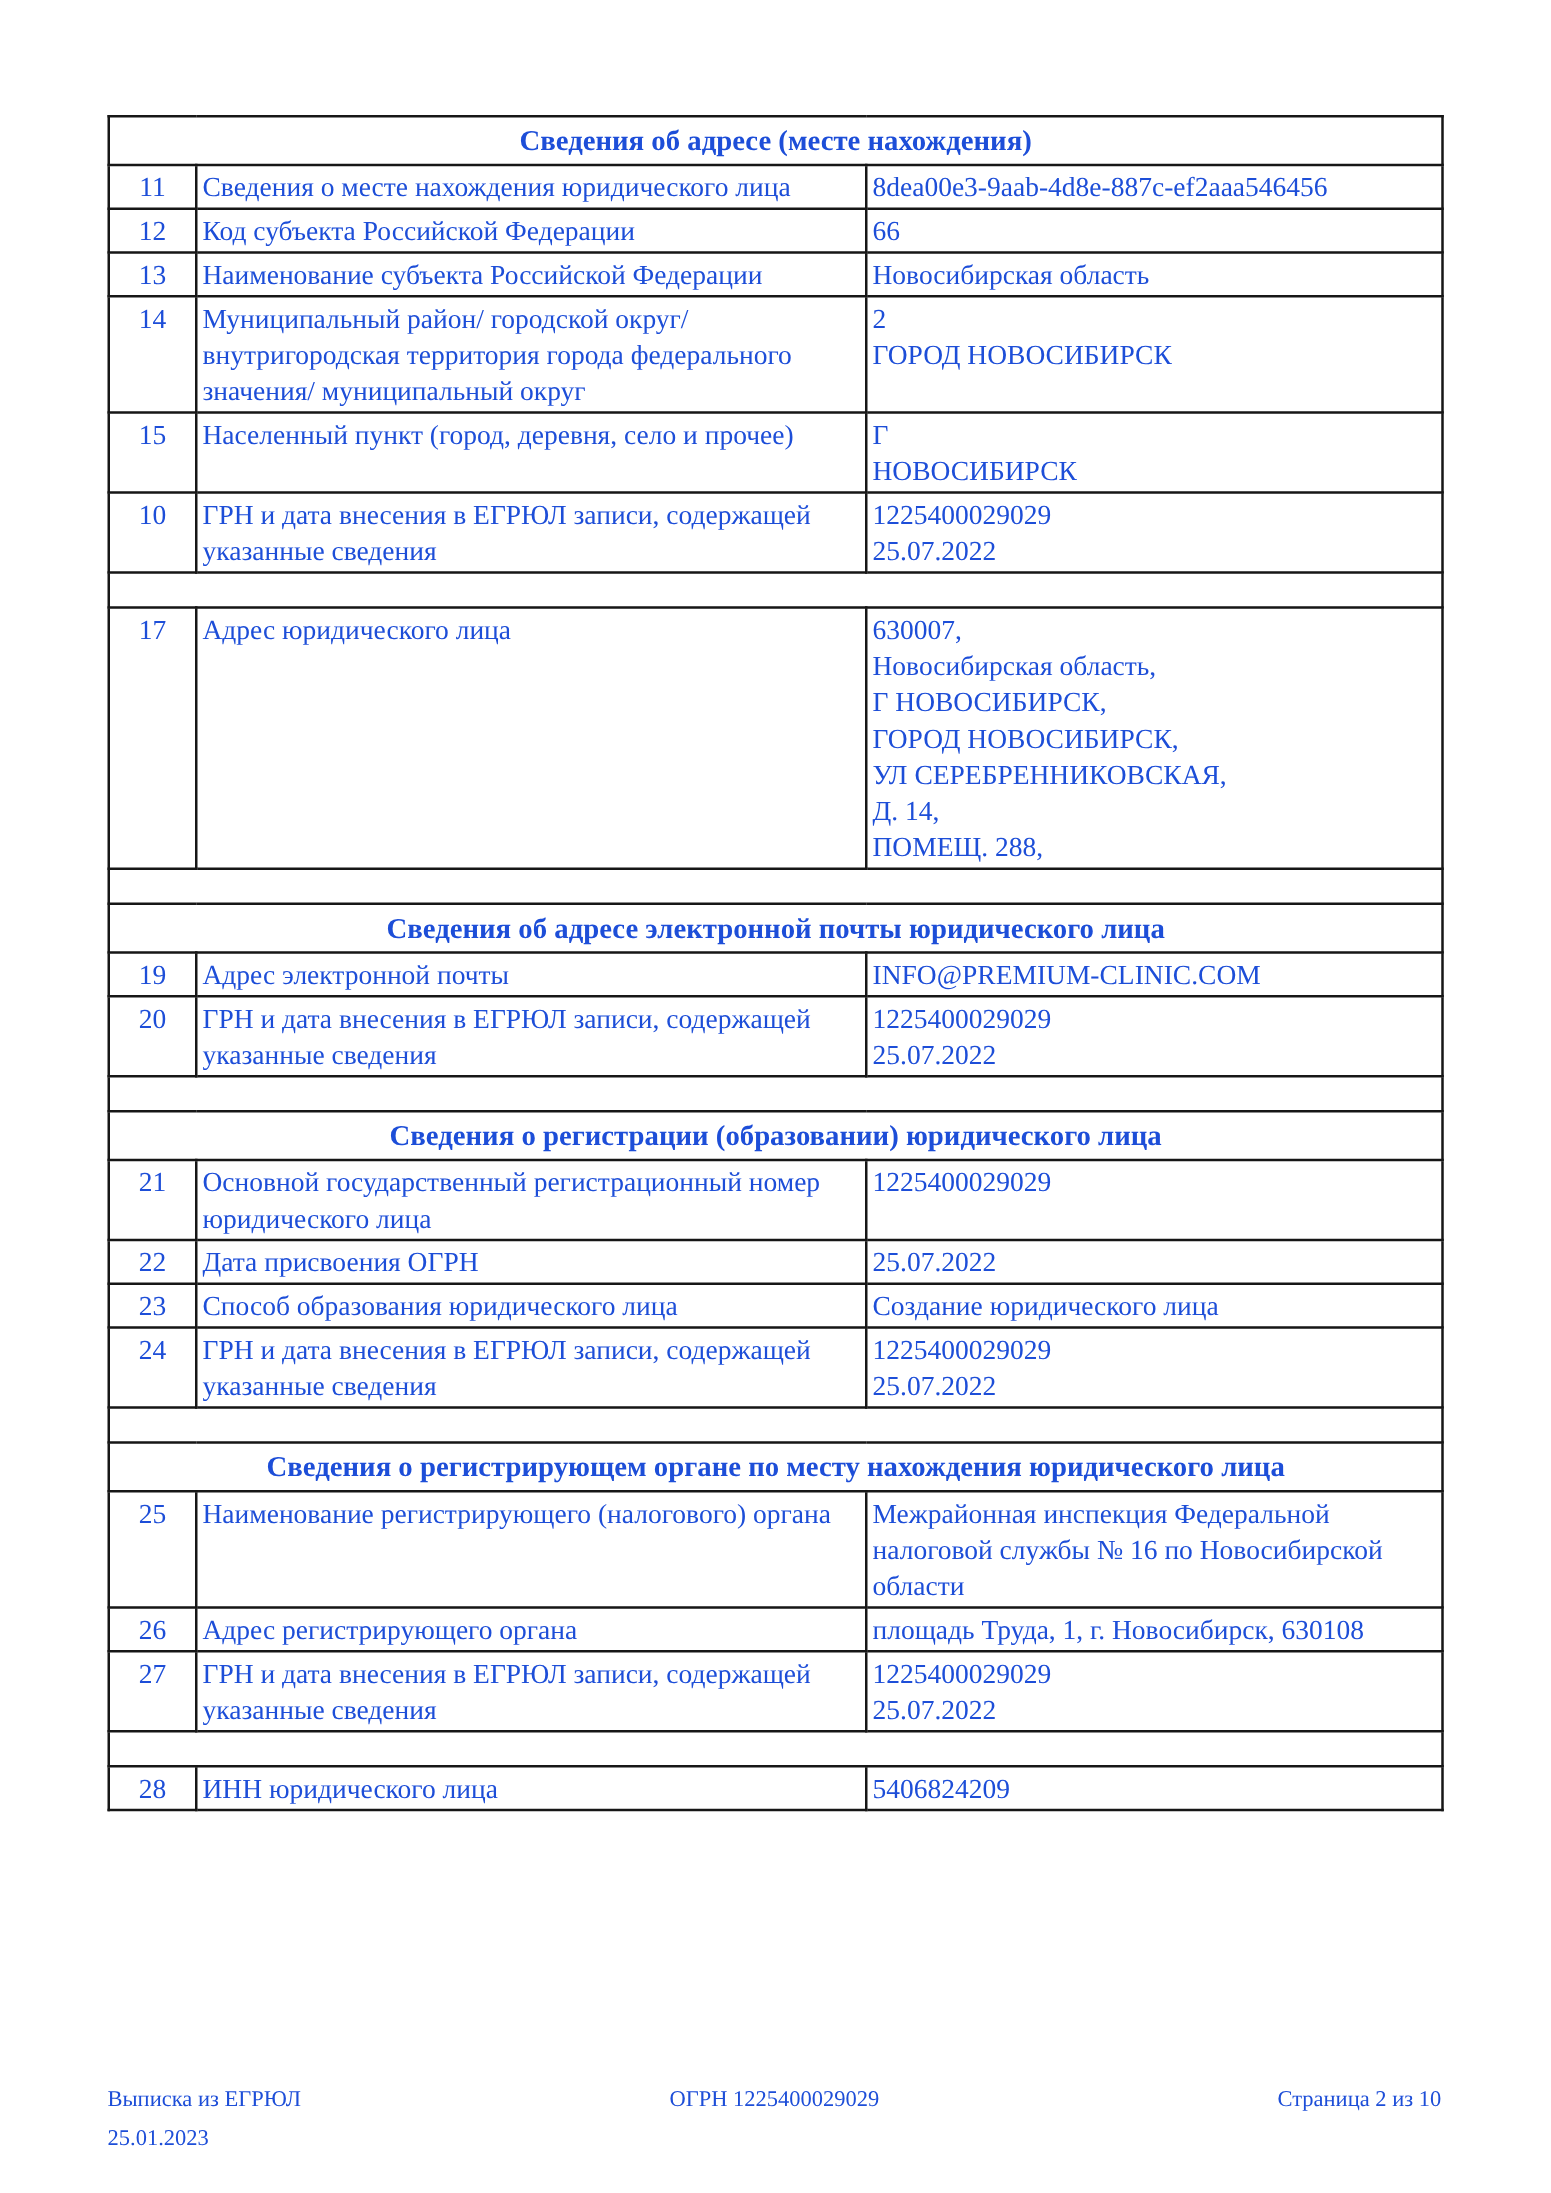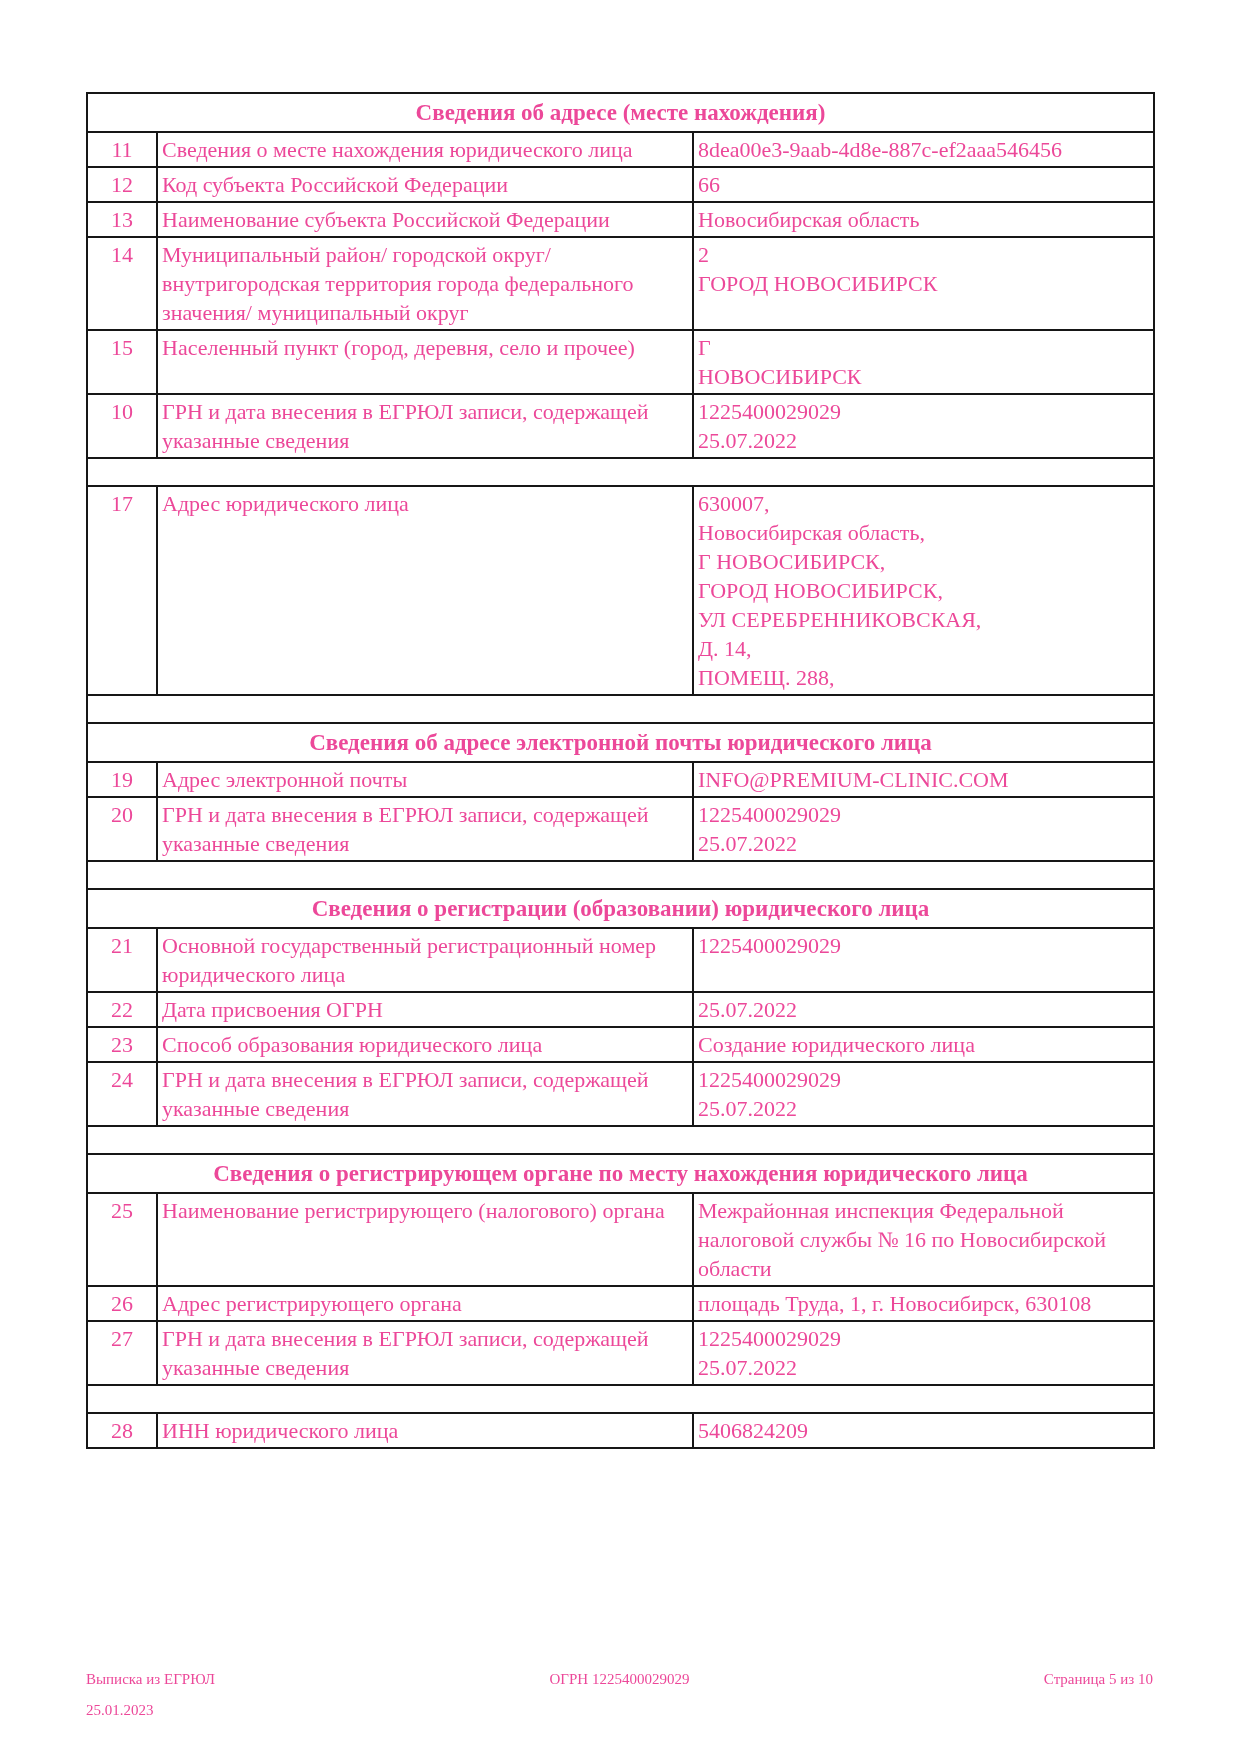--- a/index.html
+++ b/index.html
@@ -6,21 +6,21 @@
     margin: 0;
     padding: 0;
     background: #ffffff;
   }
   .page {
     position: relative;
     width: 1241px;
     height: 1754px;
     background: #ffffff;
     font-family: "Liberation Serif", "DejaVu Serif", serif;
-    color: #ec4899;
+    color: #1d4ed8;
     overflow: hidden;
   }
   table.doc {
     position: absolute;
     left: 86px;
     top: 92px;
     width: 1067px;
     border-collapse: collapse;
     table-layout: fixed;
   }
@@ -54,21 +54,21 @@
   tr.spacer td {
     height: 26px;
     padding: 0;
   }
   .footer {
     position: absolute;
     left: 86px;
     top: 1664px;
     width: 1067px;
     display: flex;
-    font-size: 15px;
+    font-size: 18px;
     line-height: 31px;
   }
   .f-left  { width: 33%; text-align: left; }
   .f-center{ width: 34%; text-align: center; }
   .f-right { width: 33%; text-align: right; }
 </style>
 </head>
 <body>
 
 <div class="page">
@@ -206,16 +206,16 @@
       </tr>
     </tbody>
   </table>
 
   <div class="footer">
     <div class="f-left">
       <div>Выписка из ЕГРЮЛ</div>
       <div>25.01.2023</div>
     </div>
     <div class="f-center">ОГРН 1225400029029</div>
-    <div class="f-right">Страница 5 из 10</div>
+    <div class="f-right">Страница 2 из 10</div>
   </div>
 
 </div>
 
 </body></html>

